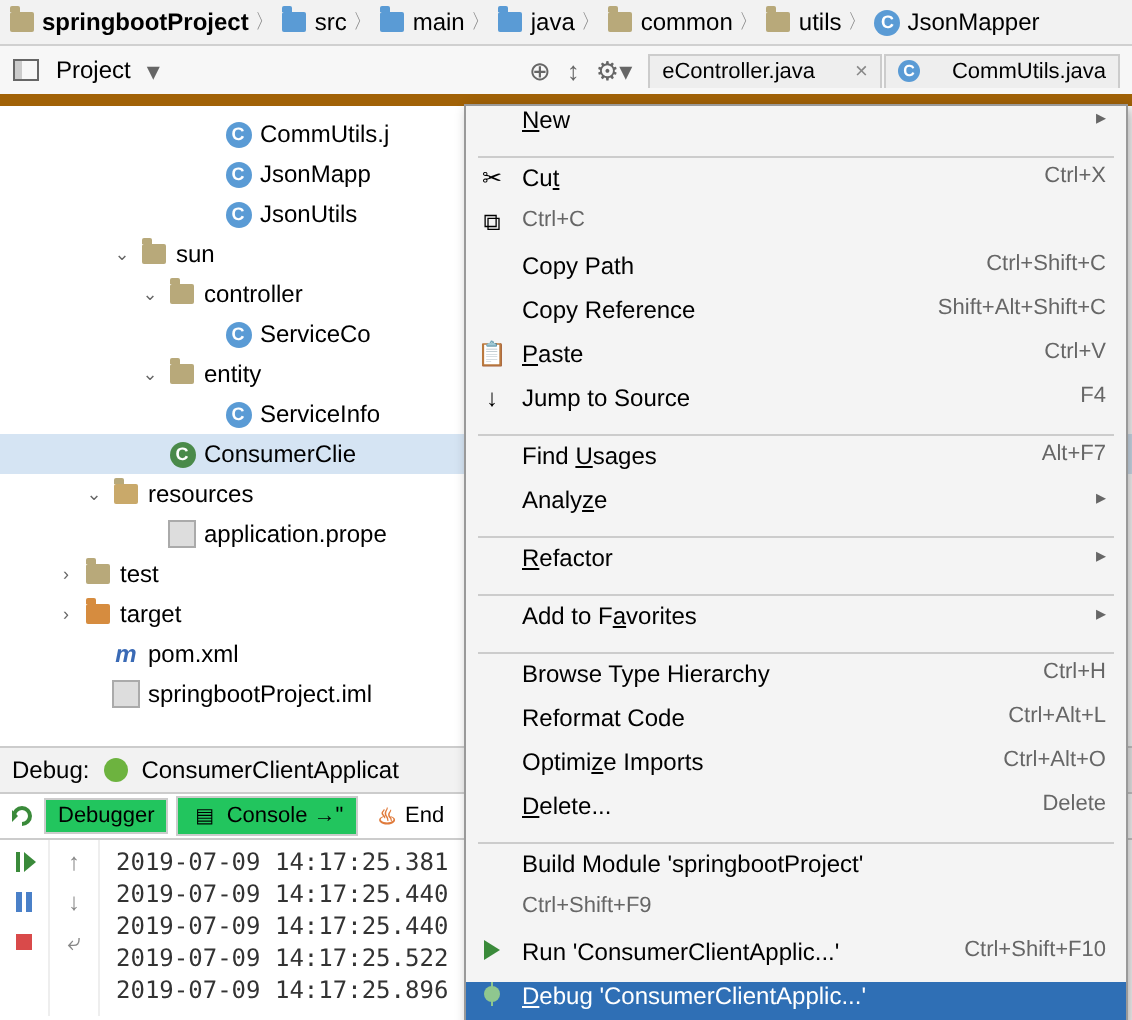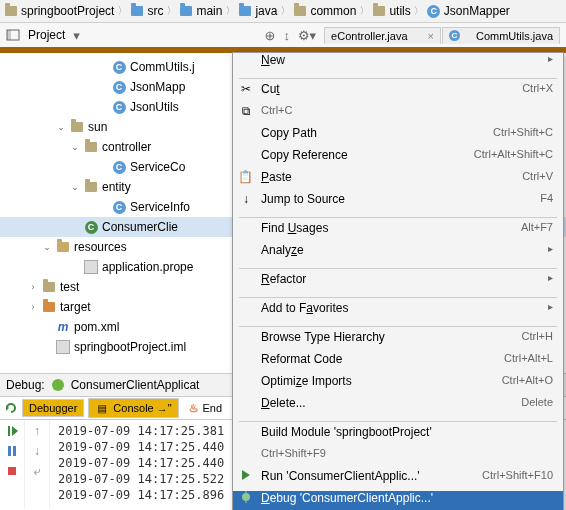--- a/index.html
+++ b/index.html
@@ -8,21 +8,21 @@
 .bc .sep{color:#888;font-size:10px;margin:0 1px}
 .bc .seg{display:flex;align-items:center;gap:3px}
 .ico{display:inline-flex;width:14px;height:14px;align-items:center;justify-content:center;font-size:10px}
 .fld{width:12px;height:10px;background:#b8a97a;border-radius:1px;position:relative}
 .fld:before{content:"";position:absolute;top:-3px;left:0;width:5px;height:3px;background:#b8a97a;border-radius:1px 1px 0 0}
 .fld.blue{background:#5a9bd5}.fld.blue:before{background:#5a9bd5}
 .fld.orange{background:#d68c3f}.fld.orange:before{background:#d68c3f}
 .circ{width:13px;height:13px;border-radius:50%;display:flex;align-items:center;justify-content:center;color:#fff;font-size:9px;font-weight:bold}
 .circ.c{background:#5a9bd5}
 .circ.g{background:#4a8a4a}
-.bold{font-weight:normal}
+.bold{font-weight:bold}
 .toolbar{height:24px;border-bottom:6px solid #a16207;background:#f7f7f7;padding:0 6px;gap:8px;justify-content:space-between}
 .toolbar .left,.toolbar .right{display:flex;align-items:center;gap:8px}
 .tbtn{color:#666;font-size:13px}
 .tabs{display:flex;align-items:center;gap:1px}
 .tab{display:flex;align-items:center;gap:16px;padding:2px 6px;background:#eee;border:1px solid #ccc;border-bottom:none;font-size:11px}
 .tab .x{color:#888;margin-left:4px}
 .main{display:flex;height:320px}
 .tree{flex:1;overflow:hidden;padding-top:4px}
 .node{display:flex;align-items:center;height:20px;gap:4px;white-space:nowrap}
 .tw{width:10px;text-align:center;color:#666;font-size:9px}
@@ -31,21 +31,21 @@
 .ctx .mi{display:flex;align-items:flex-start;height:22px;padding:0 10px 0 4px;gap:6px}
 .ctx .mi.hl{background:#2f6fb5;color:#fff}
 .ctx .mi .lic{width:18px;display:flex;justify-content:center}
 .ctx .mi .lbl{flex:1}
 .ctx .mi .sc{color:#666;font-size:11px}
 .ctx .sep{height:1px;background:#ccc;margin:3px 6px}
 .u{text-decoration:underline}
 .arrow{color:#666;font-size:10px}
 .dbg-hdr{height:22px;border-top:1px solid #ccc;border-bottom:1px solid #ccc;background:#f2f2f2;display:flex;align-items:center;padding:0 6px;gap:6px}
 .dbg-tabs{height:22px;border-bottom:1px solid #ccc;display:flex;align-items:center;padding:0 4px;gap:4px}
-.dbg-tabs .dt{display:flex;align-items:center;gap:4px;padding:2px 6px;border:1px solid #ccc;background:#eab308;font-size:11px}
+.dbg-tabs .dt{display:flex;align-items:center;gap:4px;padding:2px 6px;border:1px solid #ccc;background:#22c55e;font-size:11px}
 .console{display:flex}
 .console .gut{width:24px;border-right:1px solid #eee;display:flex;flex-direction:column;align-items:center;padding-top:4px;gap:6px}
 .console .lines{flex:1;padding:4px 8px;font-family:Consolas,monospace;font-size:12px;color:#333}
 .console .lines div{height:16px}
 svg{display:block}
 </style>
 </head>
 <body>
 
 <div class="row bc">
@@ -254,21 +254,21 @@
       <span class="sc">Ctrl+C</span>
     </div>
   <div class="mi">
       <span class="lic"></span>
       <span class="lbl">Copy Path</span>
       <span class="sc">Ctrl+Shift+C</span>
     </div>
   <div class="mi">
       <span class="lic"></span>
       <span class="lbl">Copy Reference</span>
-      <span class="sc">Ctrl+Alt+Shift+C</span>
+      <span class="sc">Shift+Alt+Shift+C</span>
     </div>
   <div class="mi">
       <span class="lic">📋</span>
       <span class="lbl"><span class="u">P</span>aste</span>
       <span class="sc">Ctrl+V</span>
     </div>
   <div class="mi">
       <span class="lic">↓</span>
       <span class="lbl">Jump to Source</span>
       <span class="sc">F4</span>

